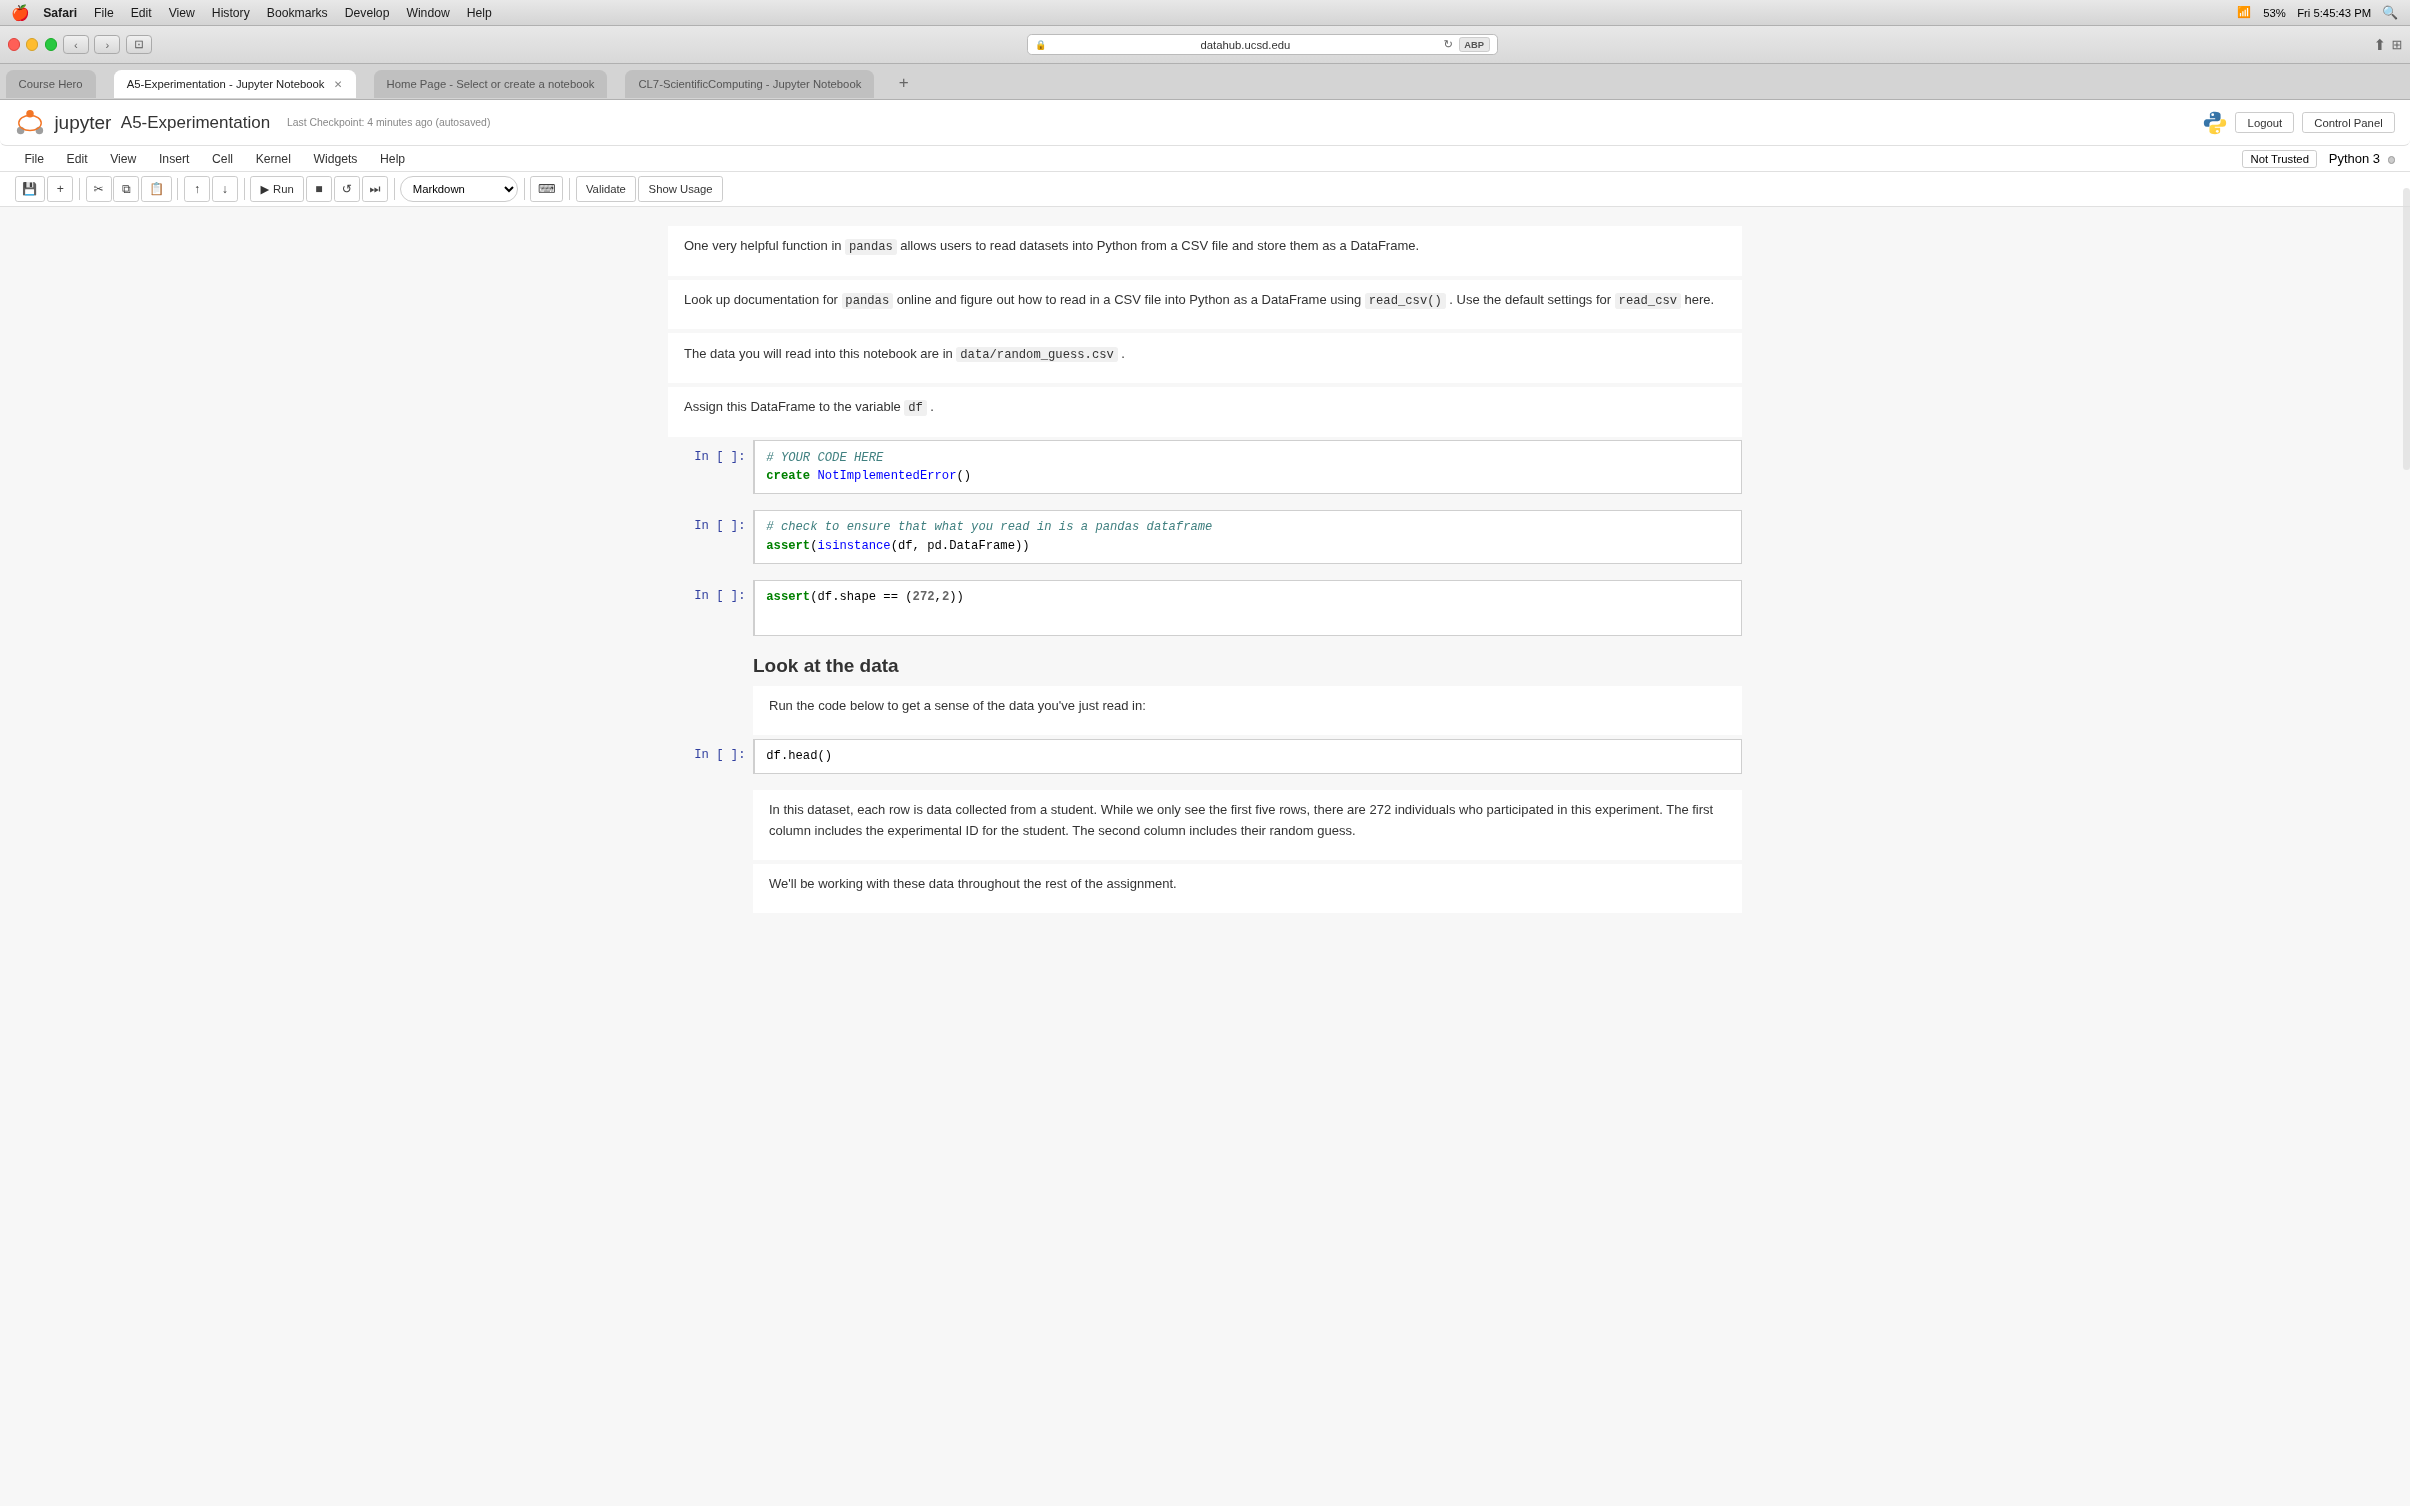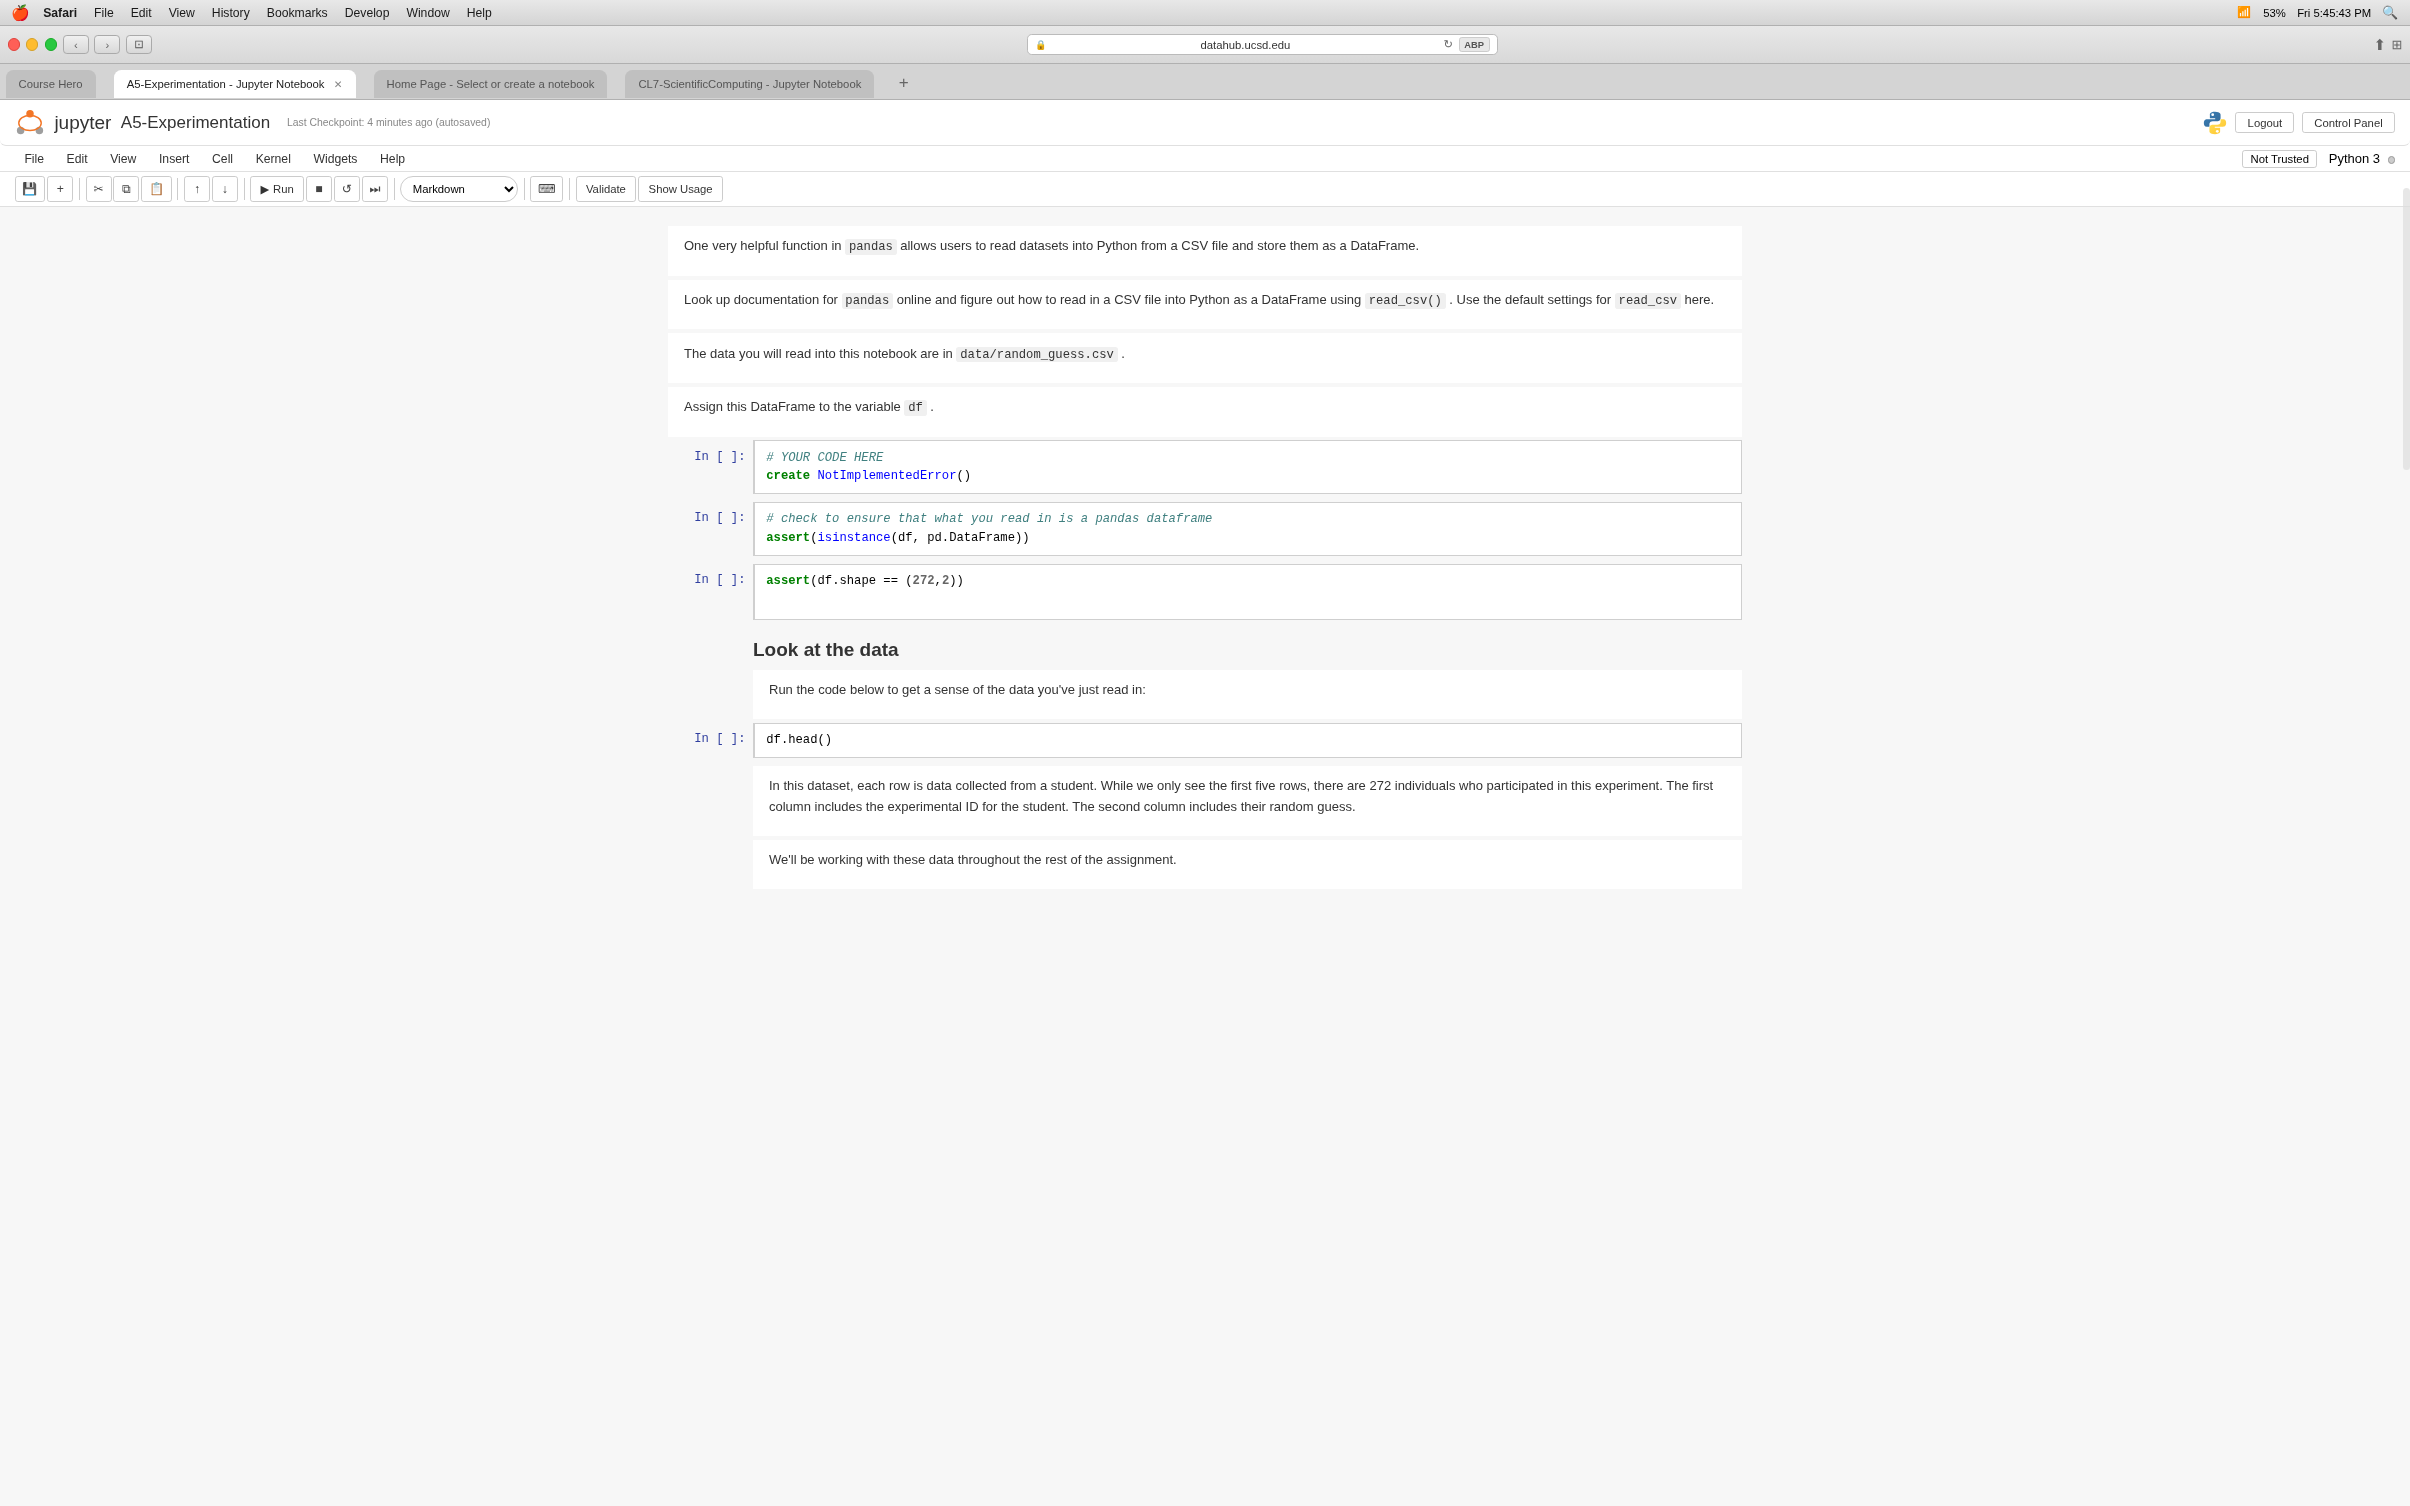--- a/index.html
+++ b/index.html
@@ -60,21 +60,21 @@
     .tb-select { padding: 2.8px 7.5px; border: 0.9px solid #ccc; border-radius: 13px; background: white; font-size: 11.3px; cursor: pointer; height: 26px; }
     .tb-run-btn { padding: 2.8px 9.4px; border: 0.9px solid #ccc; border-radius: 2.8px; background: white; cursor: pointer; font-size: 11.3px; color: #333; display: flex; align-items: center; gap: 3.8px; height: 26px; }
     .notebook-inner { max-width: 1186px; margin: 0 auto; padding: 0 56px; }
 
     
     .markdown-cell { background: white; padding: 9.4px 15px; margin-bottom: 3.8px; border: 0.9px solid transparent; font-size: 13px; line-height: 1.6; color: #333; }
     .markdown-cell p { margin-bottom: 7.5px; }
     .markdown-cell code { background: #f0f0f0; padding: 0.9px 3.8px; border-radius: 2.8px; font-family: 'Courier New', monospace; font-size: 12.2px; color: #333; }
 
     
-    .code-cell-wrapper { display: flex; margin-bottom: 8px; align-items: flex-start; }
+    .code-cell-wrapper { display: flex; margin-bottom: 16px; align-items: flex-start; }
     .cell-label { color: #303f9f; font-family: 'Courier New', monospace; font-size: 12.2px; min-width: 85px; padding-top: 9.4px; text-align: right; padding-right: 7.5px; }
     .code-cell { flex: 1; background: white; border: 0.9px solid #cfcfcf; border-left: 2.8px solid #cfcfcf; padding: 7.5px 11.3px; font-family: 'Courier New', monospace; font-size: 12.2px; line-height: 1.5; }
 
     
     .kw { color: #008000; font-weight: bold; } 
     .fn { color: #0000ff; } 
     .cm { color: #408080; font-style: italic; } 
     .num { color: #666; font-weight: bold; }
 
     

